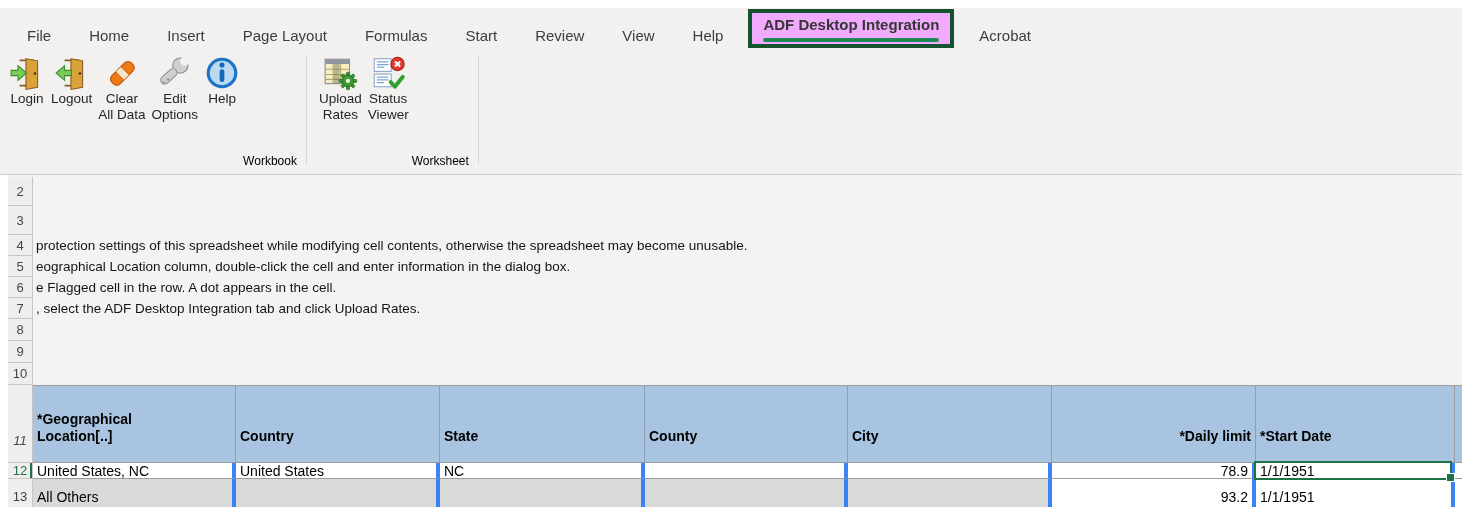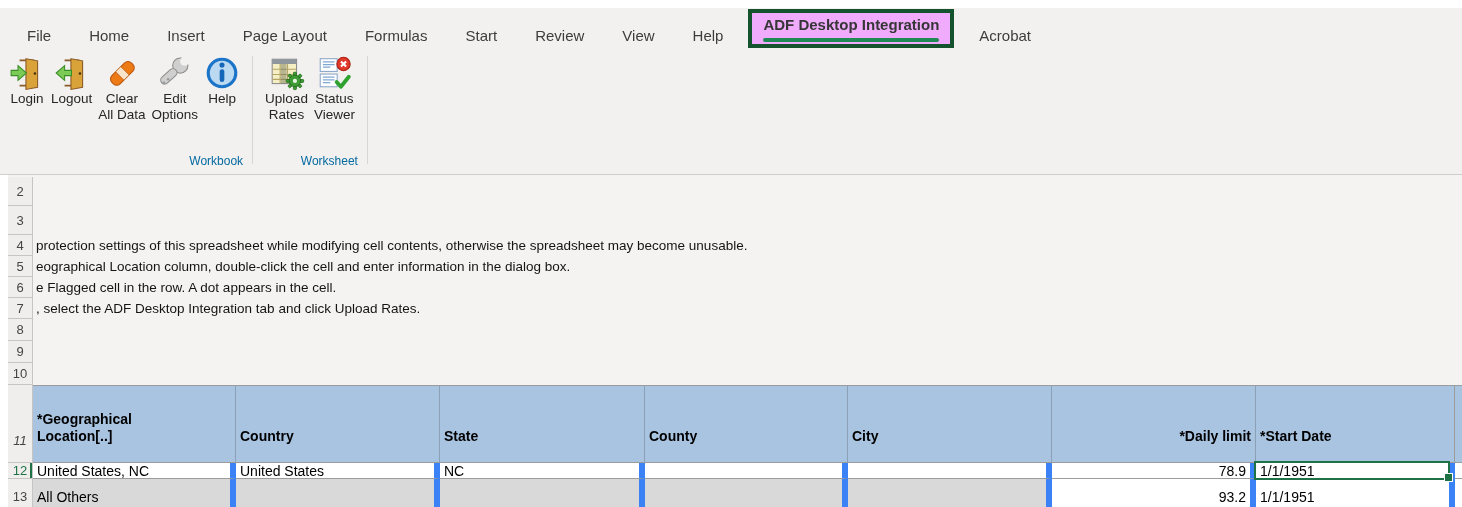--- a/index.html
+++ b/index.html
@@ -10,26 +10,26 @@
   .ribbonwrap{position:absolute;top:8px;left:0;right:0;height:166px;background:#f2f1ef;
               border-bottom:1px solid #d0cecb;box-shadow:0 1px 2px rgba(0,0,0,.07);}
   .tabbar{display:flex;align-items:center;height:40px;padding-left:8px;}
   .tab{padding:0 19px;font-size:15px;color:#3f3d3b;height:40px;display:flex;align-items:center;cursor:default;margin-top:15px;}
   .tab-adf{border:4px solid #14532d;margin:0 6px;padding:3px 11px 2px;height:auto;
            display:flex;flex-direction:column;align-items:center;background:#f0abfc;text-align:center;}
   .tab-adf .lbl{font-size:15px;font-weight:600;color:#363636;line-height:18px;}
   .underline{height:4px;border-radius:2px;margin-top:4px;align-self:stretch;}
 
   .groups{display:flex;align-items:stretch;height:126px;padding-left:6px;}
-  .group{display:flex;flex-direction:column;}
+  .group{display:flex;flex-direction:row;}
   .gbtns{display:flex;align-items:flex-start;padding-top:5px;}
   .rbtn{display:flex;flex-direction:column;align-items:center;padding:2px 3px;cursor:default;}
   .rbtn svg{width:36px;height:36px;display:block;}
   .rbtn .t{font-size:13.5px;color:#262626;line-height:16px;text-align:center;white-space:nowrap;}
-  .glabel{margin-top:auto;text-align:right;font-size:12px;color:#0369a1;padding-bottom:6px;}
+  .glabel{margin-top:auto;text-align:right;font-size:12px;color:#000000;padding-bottom:6px;}
   .vsep{width:1px;background:#d8d5d2;margin:8px 9px 10px 9px;}
 
   
   .sheet{position:absolute;top:175px;left:0;right:0;bottom:0;background:#f4f3f2;overflow:hidden;}
   .leftstrip{position:absolute;left:0;top:0;bottom:0;width:8px;background:#fff;}
   .rows{position:absolute;left:8px;top:2px;right:0;}
   .srow{display:flex;}
   .rh{width:25px;box-sizing:border-box;background:#efeeed;border-right:1px solid #c6c5c4;
       border-bottom:1px solid #c6c5c4;display:flex;align-items:center;justify-content:center;
       font-size:13px;color:#454545;flex:none;}
@@ -45,21 +45,21 @@
 
   .hc{box-sizing:border-box;background:#a9c4e1;border-right:1px solid #8ba0b5;
       border-top:1px solid #9c9c9c;border-bottom:1px solid #9c9c9c;
       display:flex;align-items:flex-end;padding:2px 4px 17px;font-weight:bold;font-size:14px;
       line-height:17px;color:#000;flex:none;overflow:hidden;}
   .hc.pre{white-space:pre-line;}
   .hc.right{justify-content:flex-end;}
   .hc.last{border-right:1px solid #9c9c9c;}
   .hc.sliver{border-right:none;}
 
-  .dc{box-sizing:border-box;background:#fff;border-right:6px solid #3b82f6;
+  .dc{box-sizing:border-box;background:#fff;border-right:4px solid #3b82f6;
       border-bottom:1px solid #9c9c9c;display:flex;align-items:center;padding:1px 4px;
       font-size:14px;color:#000;flex:none;white-space:nowrap;overflow:hidden;}
   .dc.right{justify-content:flex-end;}
   .dc.gray{background:#d9d9d9;}
   .dc.sliver{border-right:none;}
   .selcell{position:relative;overflow:visible;}
   .selbox{position:absolute;top:-2px;left:-2px;right:-1px;bottom:-2px;
           border:2px solid #1f7246;pointer-events:none;z-index:3;}
   .handle{position:absolute;right:-4px;bottom:-4px;width:7px;height:7px;background:#1f7246;
           border:1px solid #fff;z-index:4;}

